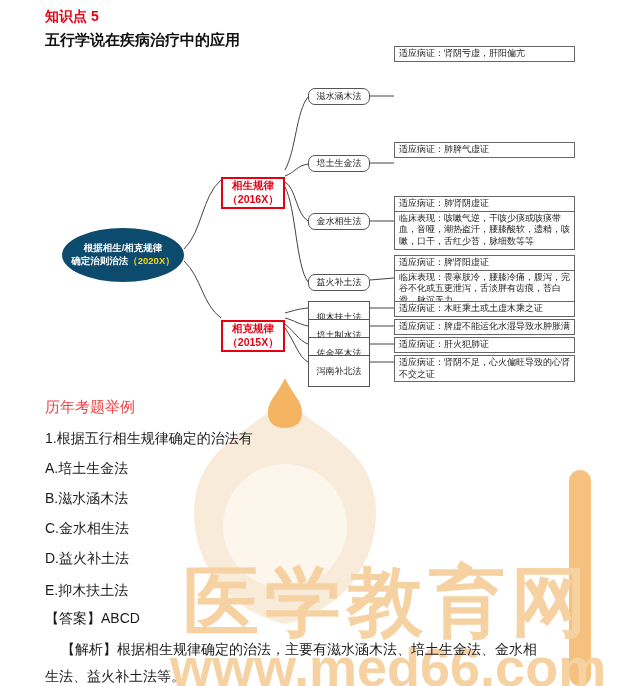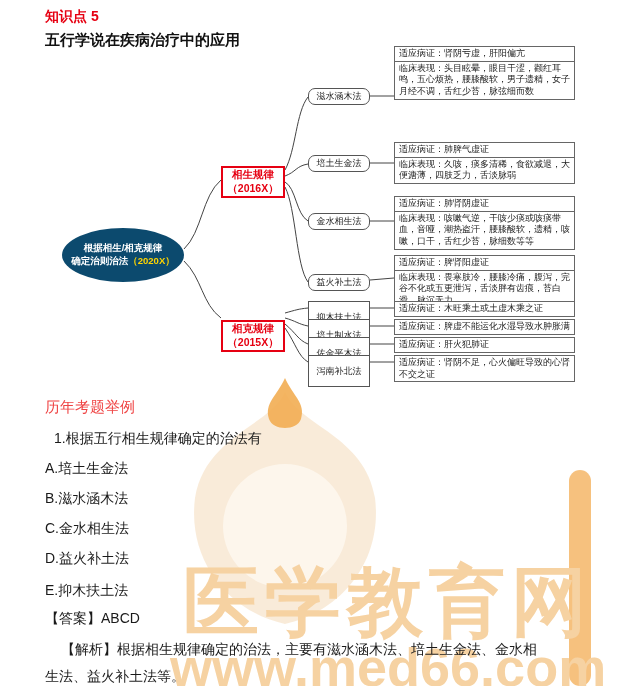--- a/index.html
+++ b/index.html
@@ -27,35 +27,35 @@
   
   .connectors { left:0; top:0; z-index:1; pointer-events:none; }
   .node-root { left:62px; top:228px; width:122px; height:54px; background:#0c4a6e;
     border-radius:50%; color:#fff; font-size:9.5px; font-weight:bold;
     display:flex; flex-direction:column; align-items:center; justify-content:center;
     text-align:center; line-height:1.35; z-index:2; }
   .node-root .yr { color:#ffd400; }
   .rule-box { width:64px; height:32px; border:2px solid #e60012; background:#fff;
     color:#e60012; font-size:10.5px; font-weight:bold; text-align:center;
     line-height:1.3; display:flex; flex-direction:column; justify-content:center; z-index:2; }
-  .rule-sheng { left:221px; top:166px; }
+  .rule-sheng { left:221px; top:177px; }
   .rule-ke { left:221px; top:304px;margin-top:16px; }
   .method-box { left:308px; width:62px; border:1px solid #555; background:#fff;
     font-size:9px; text-align:center; display:flex; align-items:center;
     justify-content:center; z-index:2; color:#222; }
   .m-tall { height:17px;border-radius:7px; }
   .m-short { height:32px; }
   .info-table { left:394px; width:181px; border:1px solid #666; background:#fff;
     z-index:2; font-size:9px; color:#222; line-height:1.3; }
   .trow { padding:1px 4px; }
   .trow + .trow { border-top:1px solid #666; }
 
   
   .sec-title { left:45px; top:398px; font-size:15px; font-weight:normal; color:#ef4444; z-index:2; }
-  .q-line { left:54px; top:430px; font-size:14px; z-index:2; }
+  .q-line { left:45px; top:430px; font-size:14px; z-index:2; }
   .opt-line { left:45px; font-size:14px; z-index:2; }
   .ans-line { left:45px; top:610px; font-size:14px; z-index:2; }
   .analysis { left:45px; top:636px; width:505px; font-size:14px; line-height:27px;
     text-indent:16px; z-index:2; }
 </style>
 </head>
 <body>
 
 <div class="wm abs wm-logo">
   <svg width="240" height="260" viewBox="0 0 240 260">
@@ -109,25 +109,23 @@
   <span>（2015X）</span>
 </div>
 
 <div class="abs method-box m-tall" style="top:88px">滋水涵木法</div>
 <div class="abs method-box m-tall" style="top:155px">培土生金法</div>
 <div class="abs method-box m-tall" style="top:213px">金水相生法</div>
 <div class="abs method-box m-tall" style="top:274px">益火补土法</div>
 
 <div class="abs info-table" style="top:46px">
   <div class="trow">适应病证：肾阴亏虚，肝阳偏亢</div>
-  <div class="trow">临床表现：头目眩晕，眼目干涩，颧红耳鸣，五心烦热，腰膝酸软，男子遗精，女子月经不调，舌红少苔，脉弦细而数</div>
 </div>
 <div class="abs info-table" style="top:142px">
   <div class="trow">适应病证：肺脾气虚证</div>
-  <div class="trow">临床表现：久咳，痰多清稀，食欲减退，大便溏薄，四肢乏力，舌淡脉弱</div>
 </div>
 <div class="abs info-table" style="top:196px">
   <div class="trow">适应病证：肺肾阴虚证</div>
   <div class="trow">临床表现：咳嗽气逆，干咳少痰或咳痰带血，音哑，潮热盗汗，腰膝酸软，遗精，咳嗽，口干，舌红少苔，脉细数等等</div>
 </div>
 <div class="abs info-table" style="top:255px">
   <div class="trow">适应病证：脾肾阳虚证</div>
   <div class="trow">临床表现：畏寒肢冷，腰膝冷痛，腹泻，完谷不化或五更泄泻，舌淡胖有齿痕，苔白滑，脉沉无力</div>
 </div>
 

